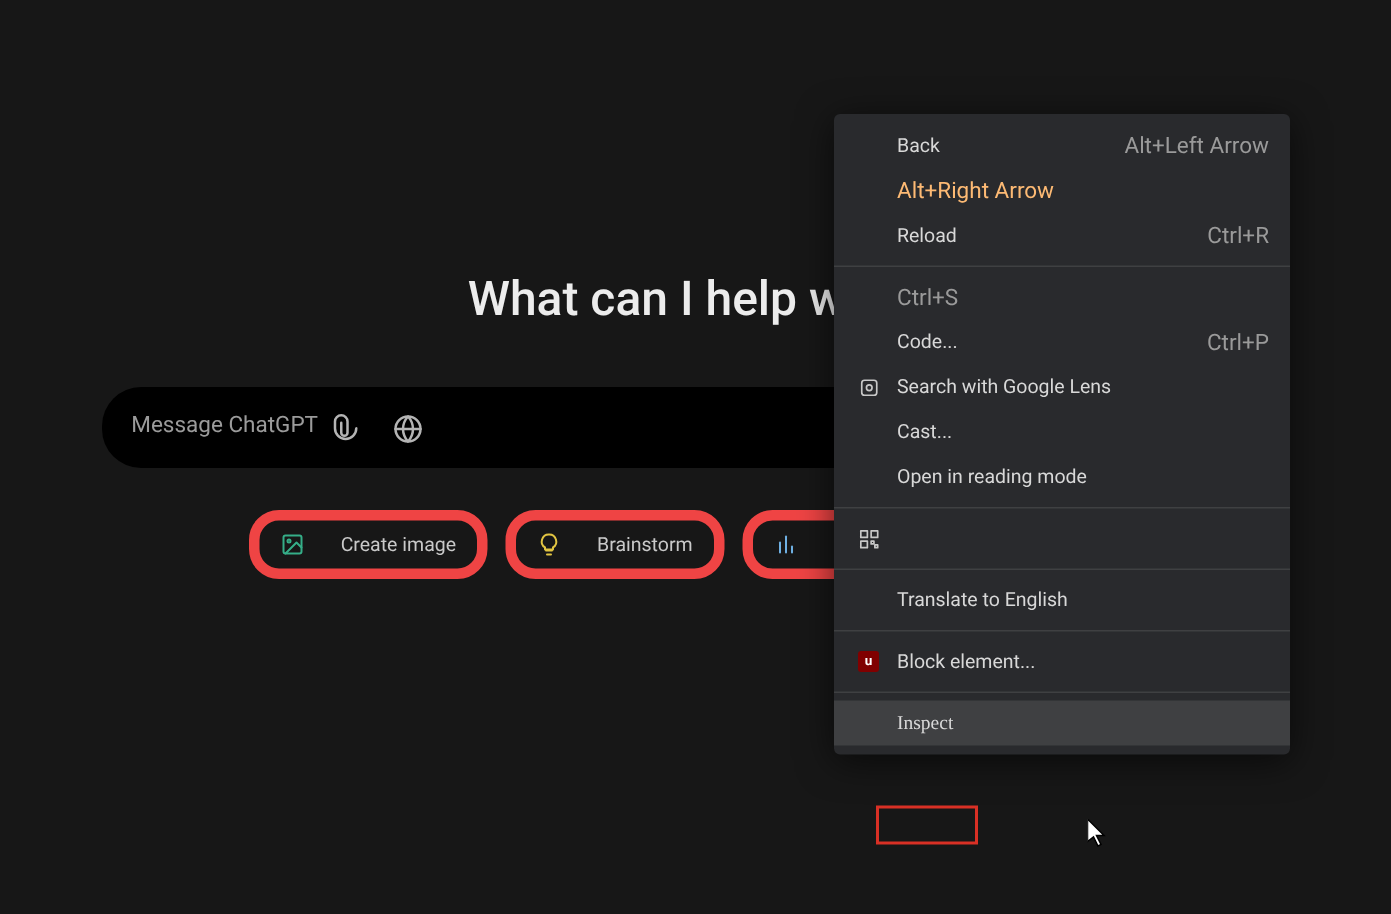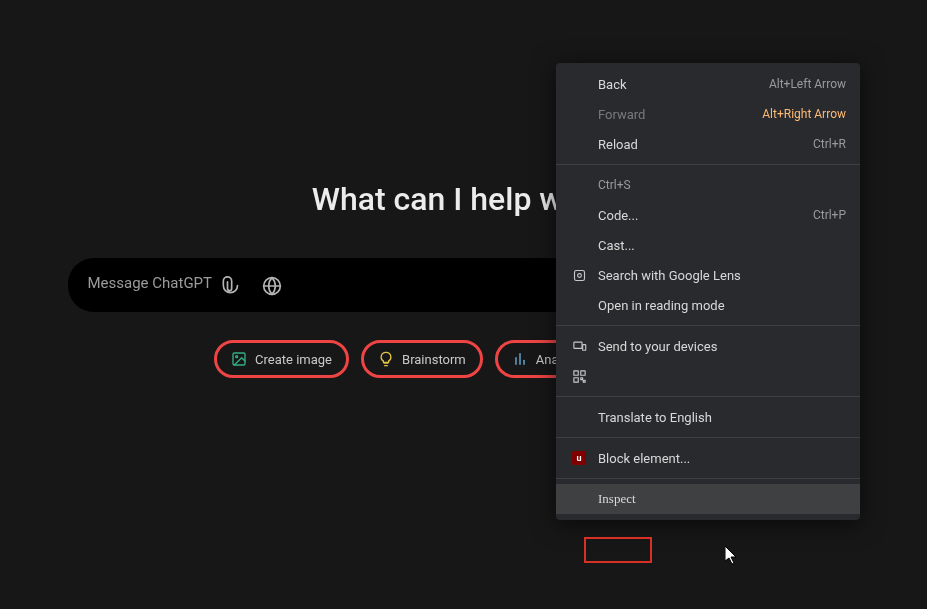--- a/index.html
+++ b/index.html
@@ -55,34 +55,34 @@
     }
     .suggestions {
       display: flex;
       gap: 12px;
       margin-top: 28px;
       justify-content: center;
     }
     .chip {
       display: flex;
       align-items: center;
-      gap: 8px;
+      gap: 24px;
       padding: 8px 14px;
-      border: 3px solid #ef4444;
+      border: 7px solid #ef4444;
       border-radius: 20px;
       color: #c9c9c9;
       font-size: 13px;
       cursor: pointer;
       background: transparent;
     }
     .chip svg { flex-shrink: 0; }
     .context-menu {
       position: absolute;
       left: 556px;
-      top: 63px;
+      top: 76px;
       width: 304px;
       background: #292a2d;
       border-radius: 4px;
       box-shadow: 0 4px 24px rgba(0,0,0,0.6);
       padding: 6px 0;
       font-size: 13px;
       color: #d8d8d8;
     }
     .menu-item {
       display: flex;
@@ -97,21 +97,21 @@
     .menu-icon {
       width: 18px;
       height: 18px;
       margin-right: 10px;
       display: flex;
       align-items: center;
       justify-content: center;
       flex-shrink: 0;
     }
     .menu-label { flex: 1; }
-    .menu-shortcut { color: #9a9a9a; font-size: 12px; }
+    .menu-shortcut { color: #9a9a9a; font-size: 15px; }
     .menu-item.disabled .menu-shortcut { color: #fdba74; }
     .menu-sep {
       height: 1px;
       background: #3f4042;
       margin: 5px 0;
     }
     .inspect-highlight {
       position: absolute;
       border: 2px solid #d93025;
       pointer-events: none;
@@ -190,65 +190,55 @@
 </div>
 
 <div class="context-menu" id="ctx">
     <div class="menu-item enabled">
       <div class="menu-icon"></div>
       <div class="menu-label">Back</div>
       <div class="menu-shortcut">Alt+Left Arrow</div>
     </div>
     <div class="menu-item disabled">
       <div class="menu-icon"></div>
-      <div class="menu-label">Forward</div>
       <div class="menu-shortcut">Alt+Right Arrow</div>
     </div>
     <div class="menu-item enabled">
       <div class="menu-icon"></div>
       <div class="menu-label">Reload</div>
       <div class="menu-shortcut">Ctrl+R</div>
     </div>
     <div class="menu-sep"></div>
     <div class="menu-item enabled">
       <div class="menu-icon"></div>
       <div class="menu-shortcut">Ctrl+S</div>
     </div>
     <div class="menu-item enabled">
       <div class="menu-icon"></div>
       <div class="menu-label">Code...</div>
       <div class="menu-shortcut">Ctrl+P</div>
-    </div>
-    <div class="menu-item enabled">
-      <div class="menu-icon"></div>
-      <div class="menu-label">Cast...</div>
     </div>
     <div class="menu-item enabled">
       <div class="menu-icon">
         <svg width="15" height="15" viewBox="0 0 24 24" fill="none" stroke="#c8c8c8" stroke-width="1.8" stroke-linecap="round" stroke-linejoin="round">
           <rect x="4" y="4" width="16" height="16" rx="3"></rect>
           <circle cx="12" cy="12" r="3"></circle>
         </svg>
       </div>
       <div class="menu-label">Search with Google Lens</div>
     </div>
     <div class="menu-item enabled">
       <div class="menu-icon"></div>
+      <div class="menu-label">Cast...</div>
+    </div>
+    <div class="menu-item enabled">
+      <div class="menu-icon"></div>
       <div class="menu-label">Open in reading mode</div>
     </div>
     <div class="menu-sep"></div>
-    <div class="menu-item enabled">
-      <div class="menu-icon">
-        <svg width="15" height="15" viewBox="0 0 24 24" fill="none" stroke="#c8c8c8" stroke-width="1.8" stroke-linecap="round" stroke-linejoin="round">
-          <rect x="3" y="5" width="13" height="10" rx="1"></rect>
-          <rect x="17" y="9" width="5" height="9" rx="1"></rect>
-        </svg>
-      </div>
-      <div class="menu-label">Send to your devices</div>
-    </div>
     <div class="menu-item enabled">
       <div class="menu-icon">
         <svg width="15" height="15" viewBox="0 0 24 24" fill="none" stroke="#c8c8c8" stroke-width="1.8" stroke-linecap="round" stroke-linejoin="round">
           <rect x="3" y="3" width="7" height="7"></rect>
           <rect x="14" y="3" width="7" height="7"></rect>
           <rect x="3" y="14" width="7" height="7"></rect>
           <rect x="14" y="14" width="3" height="3"></rect>
           <rect x="18" y="18" width="3" height="3"></rect>
         </svg>
       </div>

